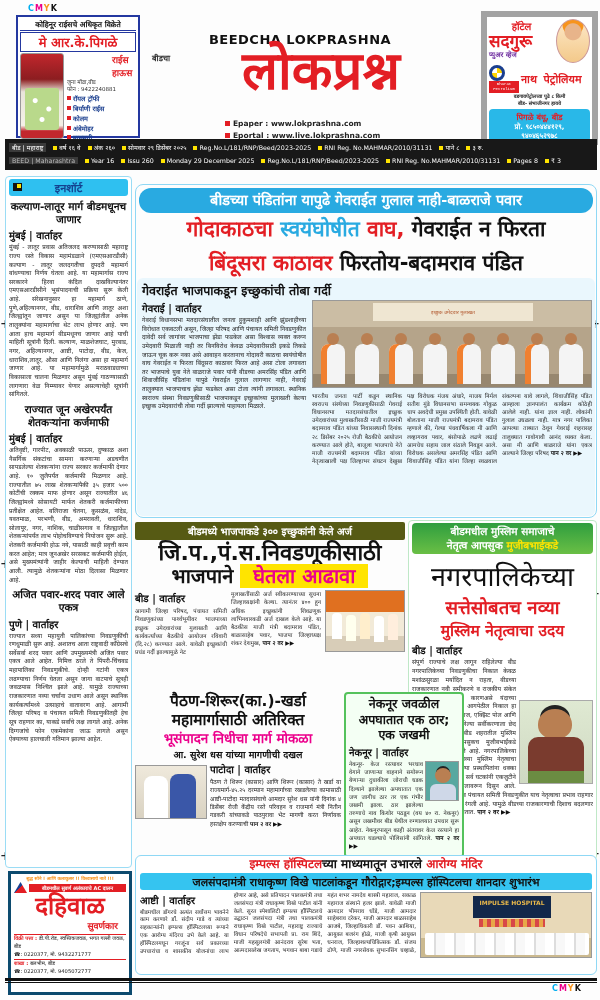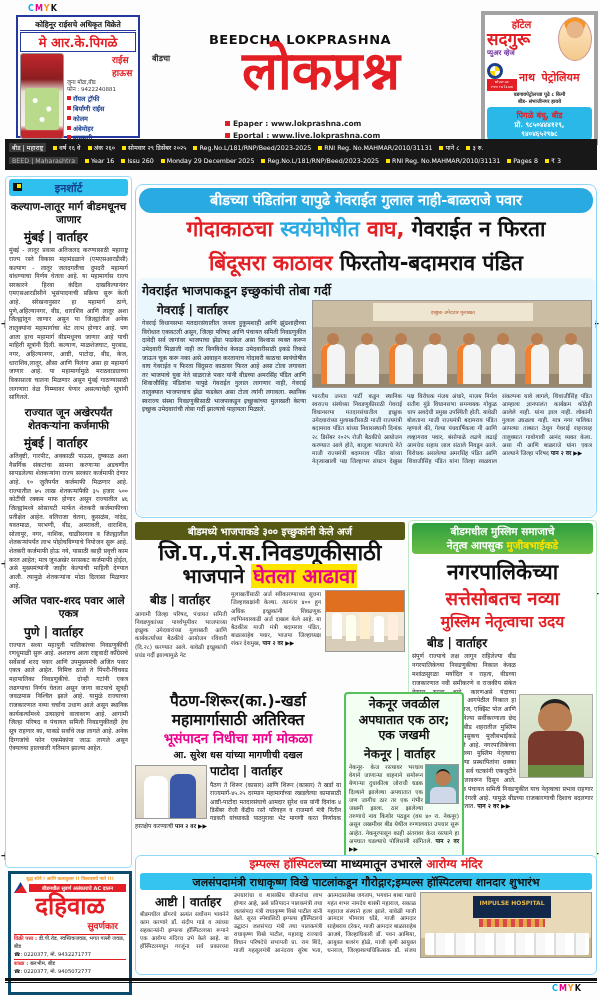--- a/index.html
+++ b/index.html
@@ -19,21 +19,21 @@
   .ad-left .row{display:flex;margin-top:1px;text-align:left;}
   .ricebag{width:44px;height:86px;background:linear-gradient(#c1272d,#8c1d20 30%,#e8e4da 45%,#f4f1e8 85%,#c1272d 92%);border:1px solid #999;border-radius:3px;position:relative;flex:none;}
   .ricebag:before{content:"";position:absolute;left:4px;top:34px;width:34px;height:42px;background:radial-gradient(circle at 30% 30%,#fff 2px,transparent 3px),radial-gradient(circle at 70% 50%,#fff 2px,transparent 3px),radial-gradient(circle at 50% 75%,#fff 2px,transparent 3px),#b9d98b;border-radius:3px;}
   .ad-left .info{padding-left:3px;flex:1;}
   .shopname{font-size:9px;font-weight:bold;color:#e31e24;margin-left:45px;}
   .shopaddr{font-size:5.5px;color:#333;line-height:1.3;}
   .rice-items{margin-top:2px;}
   .rice-items div{font-size:6.5px;font-weight:bold;color:#1b3f8f;line-height:1.5;}
   .sq{display:inline-block;width:4px;height:4px;background:#e31e24;margin-right:2px;vertical-align:1px;}
 
-  .ad-right{left:481px;top:11px;width:117px;height:134px;border:4px solid #a3a3a3;background:#fff;padding:2px;}
+  .ad-right{left:481px;top:11px;width:117px;height:134px;border:6px solid #a3a3a3;background:#fff;padding:2px;}
   .ad-right .toprow{display:flex;}
   .hotel1{font-size:10px;font-weight:bold;color:#e31e24;text-align:center;}
   .hotel2{font-size:17px;font-weight:bold;color:#e31e24;line-height:1;}
   .pureveg{font-size:7px;font-weight:bold;color:#7030a0;}
   .saint{width:34px;height:44px;border:1px solid #c99;border-radius:50%;background:radial-gradient(circle at 50% 28%,#e8b48a 8px,transparent 9px),radial-gradient(circle at 50% 12%,#f7941d 10px,transparent 11px),linear-gradient(#fde8c8,#f3c98a);flex:none;margin-left:2px;}
   .nathrow{display:flex;align-items:center;margin-top:2px;font-family:Liberation Mono, monospace;}
   .bp-logo{width:16px;height:16px;border-radius:50%;background:conic-gradient(#ffd400 0 25%,#fff 25% 50%,#ffd400 50% 75%,#fff 75%);border:3px solid #1b3f8f;flex:none;}
   .bp-tag{font-size:4px;color:#fff;background:#e31e24;padding:1px 2px;width:30px;text-align:center;line-height:1.2;}
   .nath{font-size:11px;font-weight:bold;color:#e31e24;margin-left:2px;}
   .nath-addr{font-size:5px;color:#222;text-align:center;line-height:1.4;font-weight:bold;}
@@ -58,21 +58,21 @@
   .dl-eng .dl-first{color:#bbb;}
 
   
   .sidebar{left:5px;top:176px;width:127px;height:692px;border:1px solid #9adcf5;border-radius:4px;background:#fff;padding:2px 3px;}
   .inshort-bar{background:#2fc0f0;border-radius:3px;height:17px;display:flex;align-items:center;justify-content:center;position:relative;}
   .inshort-bar .txt{font-size:11px;font-weight:bold;color:#14418f;}
   .inshort-icon{position:absolute;left:4px;top:4px;width:9px;height:8px;background:#111;}
   .inshort-icon:before{content:"";position:absolute;right:1px;top:1px;width:4px;height:4px;background:#ffe400;}
   .sb-art{margin-top:4px;}
   .sb-title{font-size:10.5px;font-weight:bold;color:#111;text-align:center;line-height:1.25;}
-  .byline{font-size:12px;font-weight:bold;color:#111;margin:2px 0 1px 15px;}
+  .byline{font-size:10px;font-weight:bold;color:#111;margin:2px 0 1px 0;}
   .sb-body{font-size:6.1px;color:#222;text-align:justify;line-height:1.42;}
 
   
   .jw{left:8px;top:871px;width:124px;height:124px;border:3px solid #0c4a6e;background:#fff;padding:1px 3px;}
   .jw-top{font-size:4.6px;color:#f7941d;text-align:center;font-weight:bold;}
   .jw-band{display:flex;align-items:center;margin-top:1px;}
   .jw-logo{width:13px;height:11px;background:linear-gradient(135deg,#1b3f8f 50%,#e31e24 50%);clip-path:polygon(50% 0,100% 100%,0 100%);flex:none;}
   .jw-band .b{background:#e31e24;color:#fff;font-size:5px;font-weight:bold;padding:1px 3px;margin-left:2px;flex:1;text-align:center;}
   .jw-name{font-size:24px;font-weight:bold;color:#e31e24;text-align:center;line-height:1.1;}
   .jw-sub{font-size:9px;font-weight:bold;color:#e31e24;text-align:right;padding-right:8px;}
@@ -94,31 +94,31 @@
   .fig:before{content:"";position:absolute;top:-11px;left:6px;width:12px;height:12px;border-radius:50%;background:#b97f52;}
   .fw{background:#f4f4f4;}.fo{background:#f4f4f4;box-shadow:inset 6px 0 0 #f08030;}
   .lead-cols{position:absolute;left:175px;top:114px;width:280px;height:116px;column-count:3;column-gap:5px;font-size:5.8px;color:#222;text-align:justify;line-height:1.4;}
   .more{font-weight:bold;color:#111;}
 
   
   .jilha{left:135px;top:522px;width:270px;height:168px;}
   .olive-bar{background:#565a14;color:#fff;font-size:10px;font-weight:bold;text-align:center;padding:2px 0;border-radius:2px;}
   .jl-h1{font-size:22px;font-weight:bold;color:#111;text-align:center;line-height:1.15;white-space:nowrap;}
   .jl-h2{font-size:20px;font-weight:bold;text-align:center;line-height:1.1;}
-  .hl-y{background:#ffe400;padding:0 2px;}
+  .hl-y{background:#ffe400;padding:0 13px;}
   .jl-body{display:flex;margin-top:3px;}
   .jl-col{font-size:5.8px;color:#222;text-align:justify;line-height:1.4;}
   .jl-photo{width:80px;height:62px;flex:none;border:1px solid #999;background:linear-gradient(#e07020 0 35%,#f2ead8 35% 75%,#d8cdb8 75%);position:relative;overflow:hidden;}
   .jl-photo:before{content:"";position:absolute;left:6px;top:22px;width:10px;height:26px;background:#fff;border-radius:4px 4px 0 0;box-shadow:14px 2px 0 #ffe,28px 0 0 #fec,42px 3px 0 #fff,56px 1px 0 #fed;}
 
   
   .muslim{left:408px;top:520px;width:189px;height:340px;border:1px solid #bfe8c7;border-radius:4px;padding:2px 3px;background:#fff;}
   .m-kicker{background:linear-gradient(#2f9e3f,#6abf45);border-radius:4px;color:#fff;font-size:10.5px;font-weight:bold;text-align:center;padding:2px 0;line-height:1.3;}
   .m-kicker .yel{color:#ffe400;}
-  .mu-h1{font-size:21px;font-weight:bold;color:#111;text-align:center;margin-top:3px;white-space:nowrap;}
+  .mu-h1{font-size:27px;font-weight:normal;color:#111;text-align:center;margin-top:3px;white-space:nowrap;}
   .mu-h2{font-size:18.5px;font-weight:bold;color:#e31e24;text-align:center;white-space:nowrap;}
   .mu-h3{font-size:15.5px;font-weight:bold;color:#e31e24;text-align:center;white-space:nowrap;}
   .mu-body{font-size:6.1px;color:#222;text-align:justify;line-height:1.45;margin-top:1px;height:212px;overflow:hidden;}
   .mu-photo{float:right;width:74px;height:84px;margin:42px 0 2px 3px;border:1px solid #aaa;background:linear-gradient(#dfe9d2,#cfd9c2);position:relative;overflow:hidden;}
   .mu-photo:before{content:"";position:absolute;left:18px;top:8px;width:34px;height:30px;border-radius:50% 50% 45% 45%;background:#b97f52;box-shadow:0 -6px 0 -2px #222;}
   .mu-photo:after{content:"";position:absolute;left:8px;top:36px;width:56px;height:48px;border-radius:10px 10px 0 0;background:#7a3b2e;box-shadow:inset 0 -14px 0 #6b8c42;}
 
   
   .paithan{left:135px;top:692px;width:206px;height:166px;}
   .pa-h1{font-size:15.5px;font-weight:bold;color:#111;text-align:center;line-height:1.2;}

